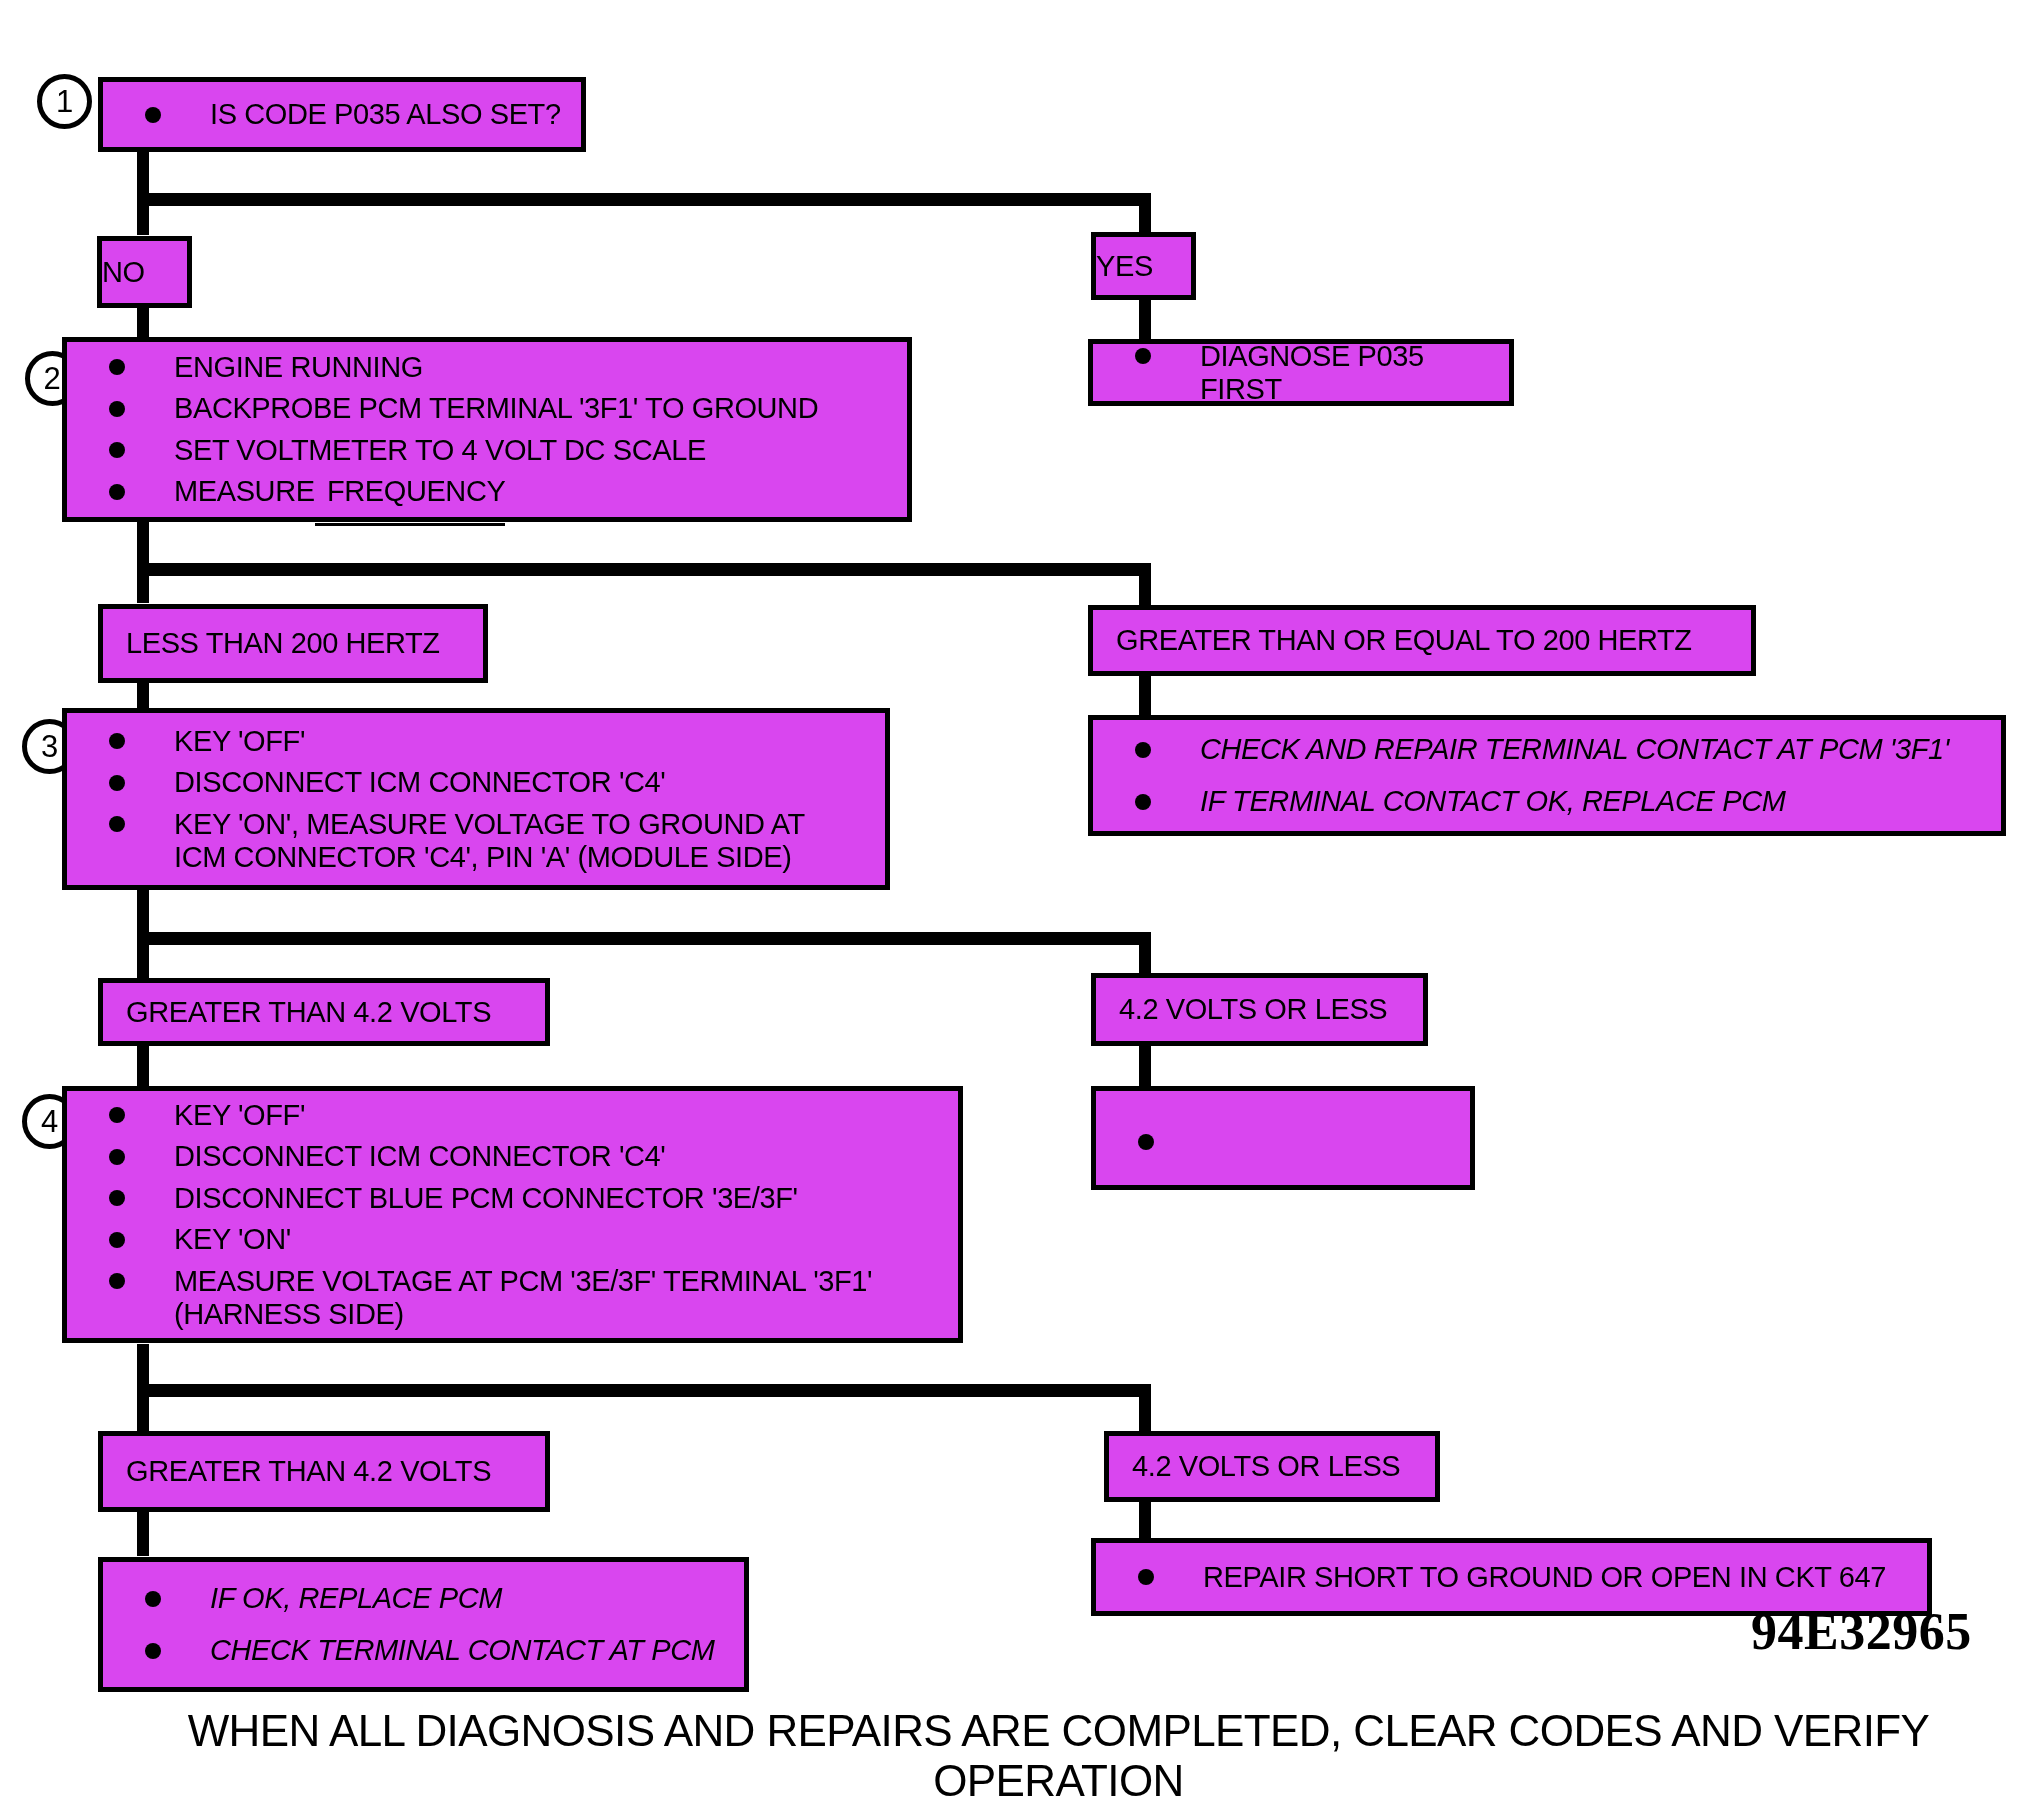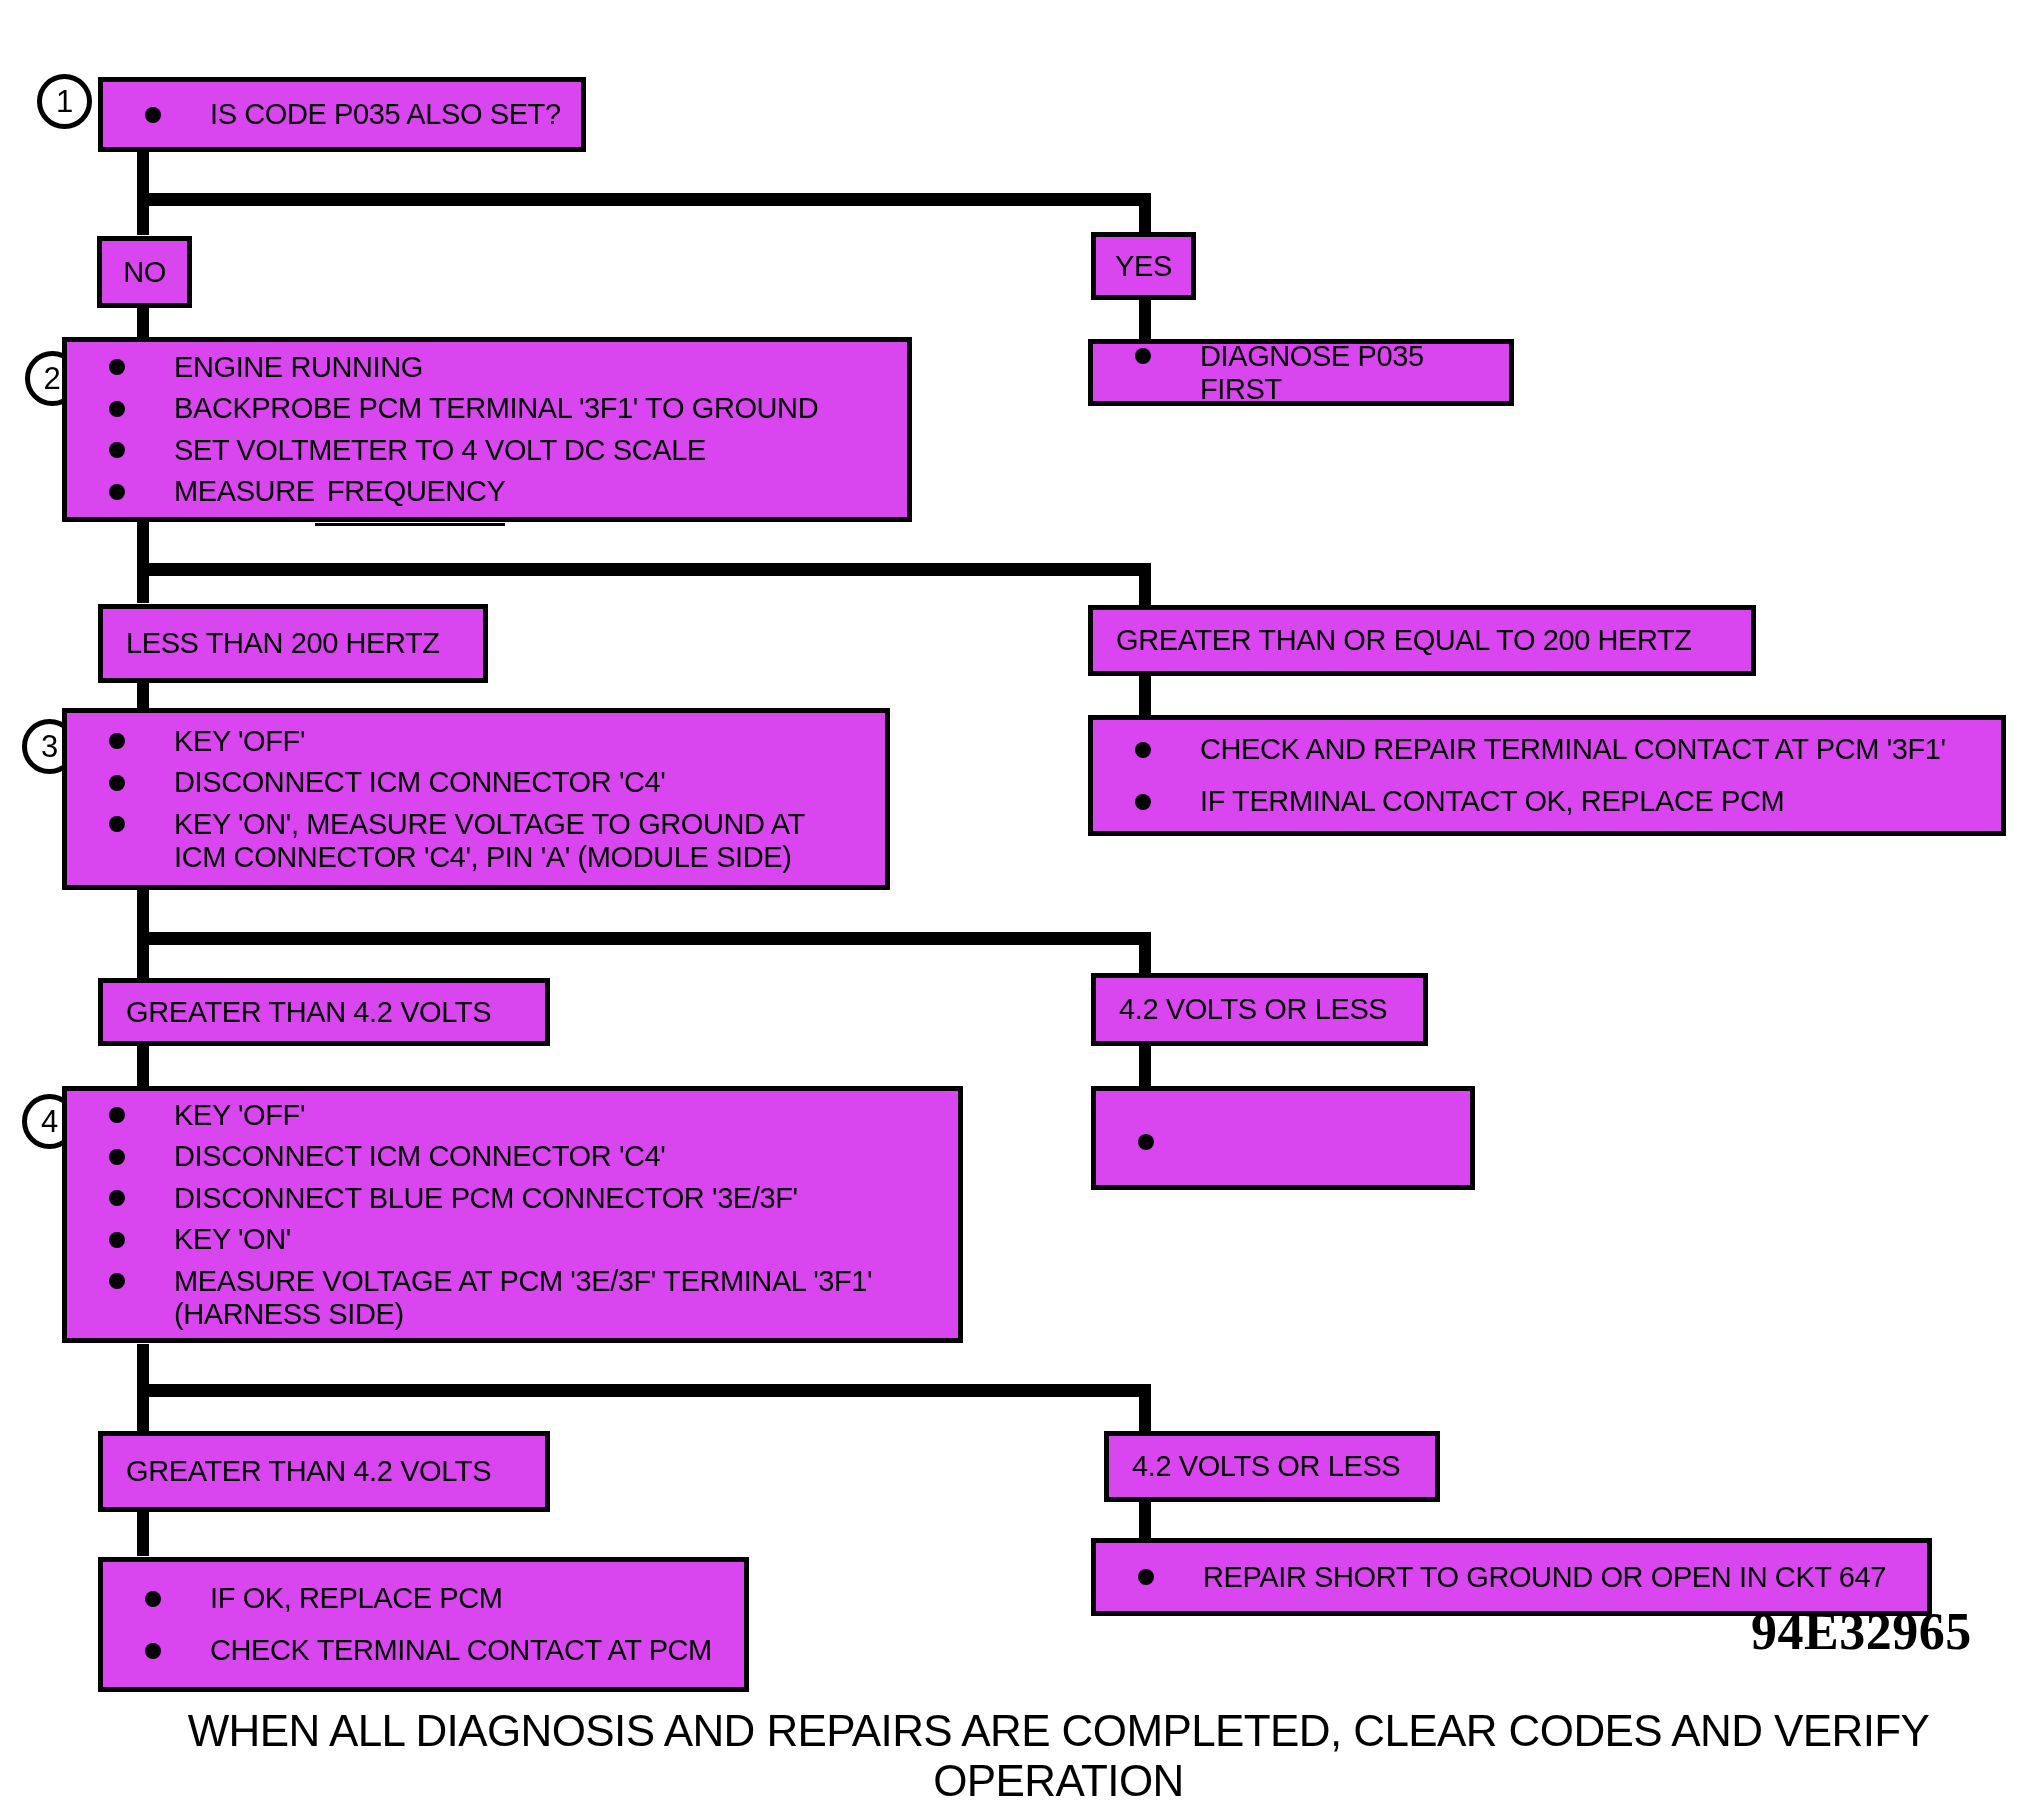--- a/index.html
+++ b/index.html
@@ -7,30 +7,30 @@
     position:relative;width:2038px;height:1812px;background:#ffffff;
     font-family:"Liberation Sans",sans-serif;color:#000;overflow:hidden;
   }
   .node{
     position:absolute;border:5.7px solid #000;background:#d946ef;box-sizing:border-box;
   }
   .bullets{
     display:flex;flex-direction:column;justify-content:center;height:100%;
     padding:11.4px 17px 11.4px 42px;gap:8.5px;box-sizing:border-box;
   }
-  .bullets.gap-lg{gap:19px;}
+  .bullets.gap-lg{gap:19px;font-style:italic;}
   .li{display:flex;align-items:flex-start;}
   .dot{width:16px;height:16px;border-radius:50%;background:#000;margin-top:8.5px;flex:0 0 16px;}
   .li-text{
     margin-left:49px;font-size:29px;line-height:33px;letter-spacing:-0.4px;
     white-space:pre-line;
   }
   .u{border-bottom:3.8px solid #000;padding-left:12.3px;padding-bottom:16px;}
   .label-node{display:flex;align-items:center;padding-left:23px;font-size:29px;letter-spacing:-0.4px;box-sizing:border-box;}
-  .label-node.centered{justify-content:center;padding-left:0;}
+  .label-node.centered{padding-left:0;}
   .step-circle{
     position:absolute;width:55px;height:55px;border:5.7px solid #000;border-radius:50%;
     background:#fff;display:flex;align-items:center;justify-content:center;
     font-size:31px;box-sizing:border-box;
   }
   .line{position:absolute;background:#000;}
   .fig-code{
     position:absolute;left:1751px;top:1602px;
     font-family:"Liberation Serif",serif;font-weight:bold;font-size:52px;letter-spacing:0.5px;
   }

